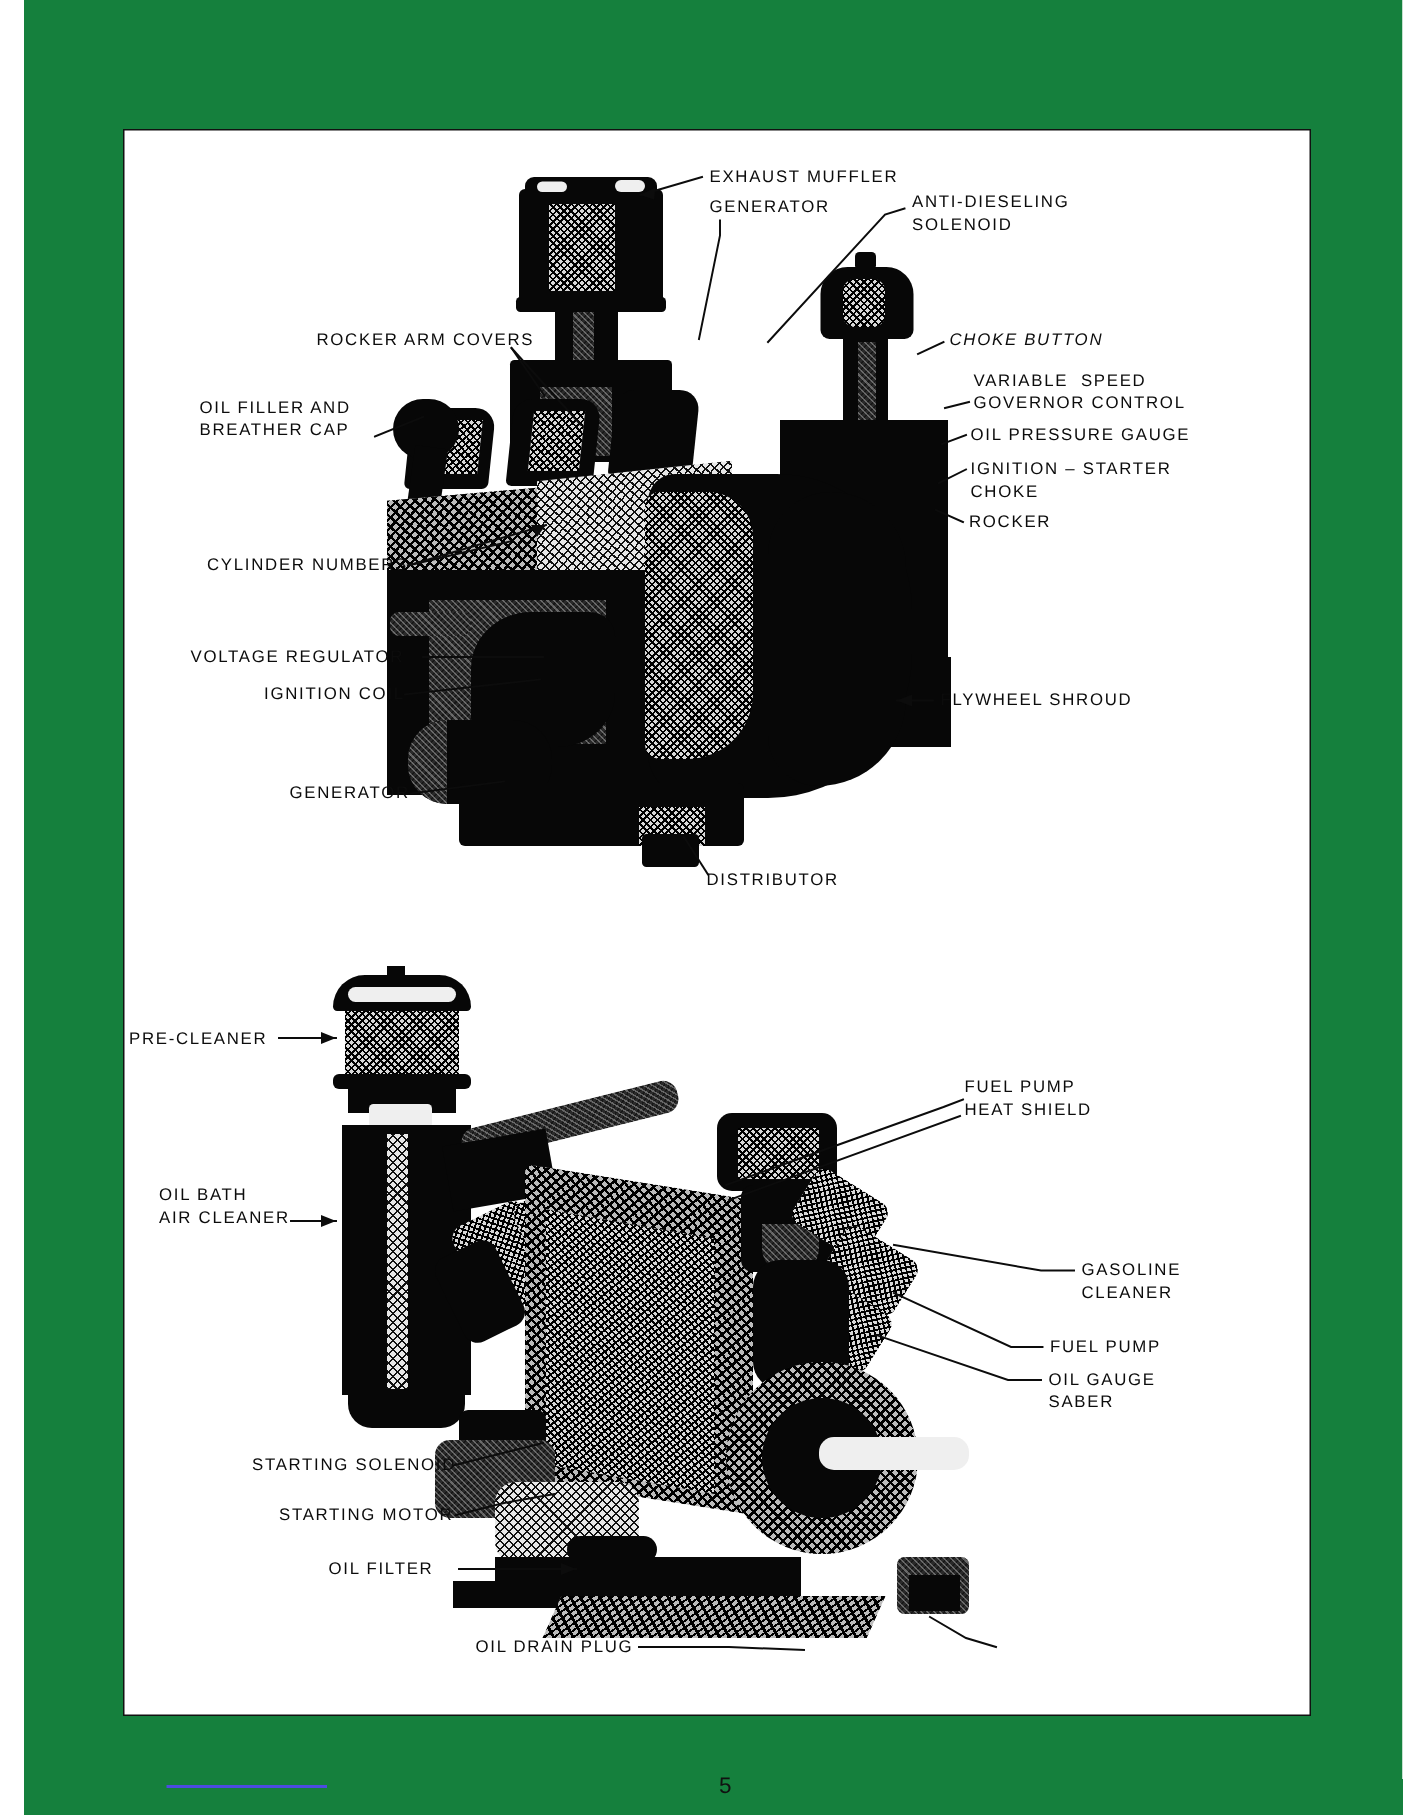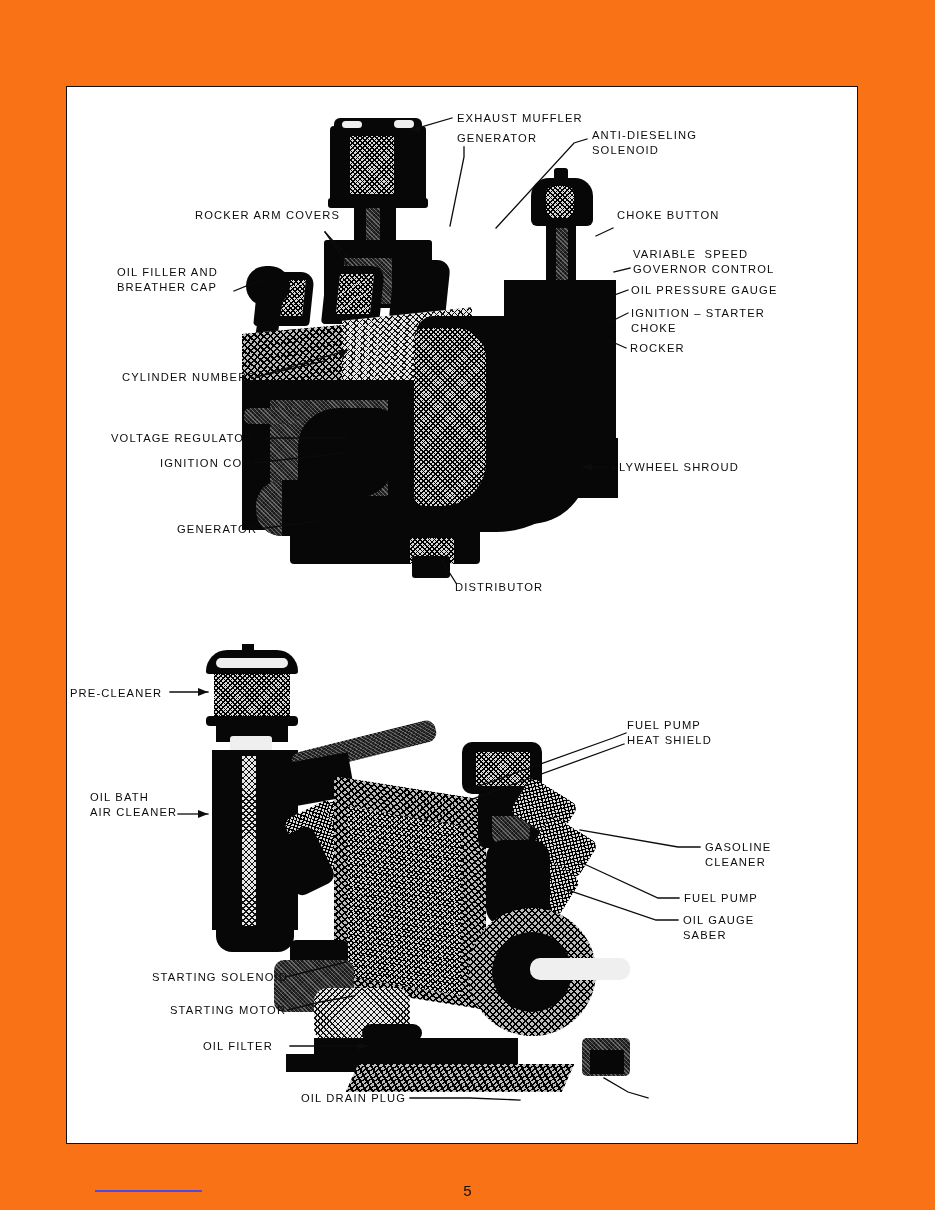--- a/index.html
+++ b/index.html
@@ -2,21 +2,21 @@
 <html><head>
 <meta charset="utf-8">
 <style>
   html,body{margin:0;padding:0;background:#fff;}
   body{
     width:935px;height:1210px;position:relative;overflow:hidden;
     font-family:"Liberation Sans","DejaVu Sans",sans-serif;
     color:#000;
     -webkit-font-smoothing:none;
   }
-  #page{position:absolute;inset:0;background:#f97316;}
+  #page{position:absolute;inset:0;background:#15803d;margin-left:16px;}
 
   
   #frame{
     position:absolute;left:66px;top:86px;width:792px;height:1058px;
     border:1.6px solid #111;
     box-sizing:border-box;
     background:#fff;
   }
 
   
@@ -261,33 +261,33 @@
     </g>
   </svg>
 
   <div class="lbl" style="left:457px;top:111px;">EXHAUST MUFFLER</div>
 
   <div class="lbl" style="left:457px;top:131px;">GENERATOR</div>
 
   <div class="lbl c" style="left:592px;top:128px;width:150px;text-align:left;">ANTI-DIESELING
 SOLENOID</div>
 
-  <div class="lbl" style="left:617px;top:208px;">CHOKE BUTTON</div>
+  <div class="lbl" style="left:617px;top:220px;font-style:italic;">CHOKE BUTTON</div>
 
   <div class="lbl" style="left:633px;top:247px;">VARIABLE  SPEED
 GOVERNOR CONTROL</div>
 
   <div class="lbl" style="left:631px;top:283px;">OIL PRESSURE GAUGE</div>
 
   <div class="lbl" style="left:631px;top:306px;">IGNITION – STARTER
 CHOKE</div>
 
   <div class="lbl" style="left:630px;top:341px;">ROCKER</div>
 
-  <div class="lbl" style="left:195px;top:208px;">ROCKER ARM COVERS</div>
+  <div class="lbl" style="left:195px;top:220px;">ROCKER ARM COVERS</div>
 
   <div class="lbl" style="left:117px;top:265px;">OIL FILLER AND
 BREATHER CAP</div>
 
   <div class="lbl" style="left:122px;top:370px;">CYLINDER NUMBERS</div>
 
   <div class="lbl" style="left:111px;top:431px;">VOLTAGE REGULATOR</div>
 
   <div class="lbl" style="left:160px;top:456px;">IGNITION COIL</div>
 

